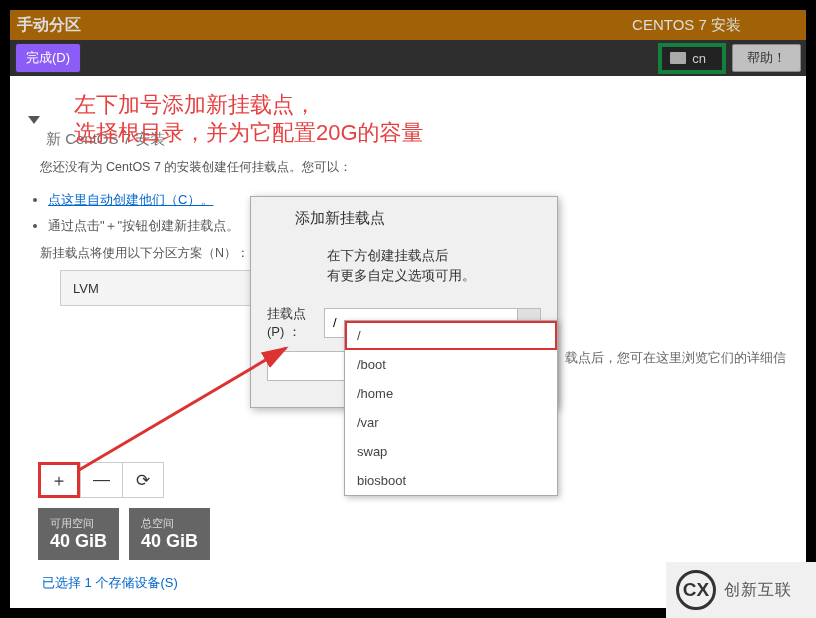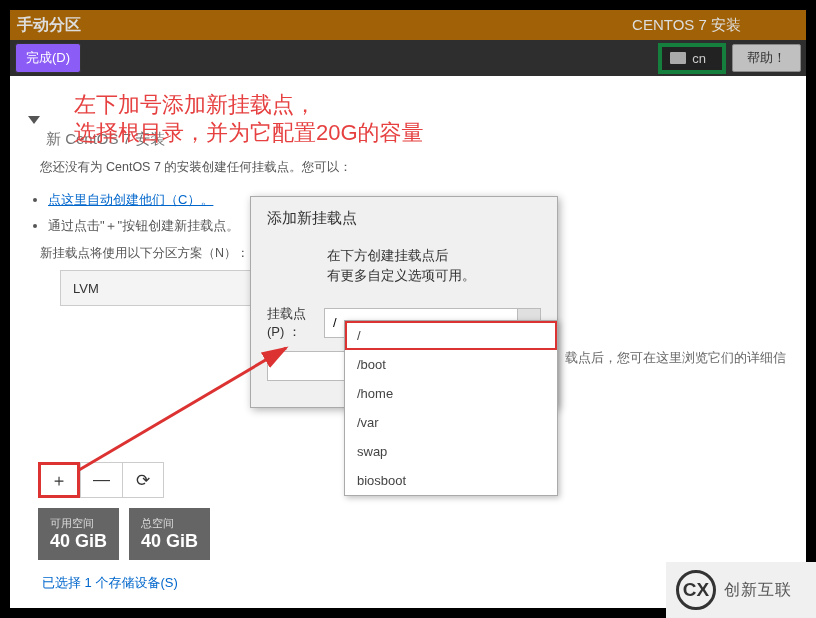--- a/index.html
+++ b/index.html
@@ -33,21 +33,21 @@
     .bot-btn:nth-child(2) { border-right: none; }
     .add-highlight { border: 3px solid #dc3232 !important; }
     .space-boxes { position: absolute; left: 28px; top: 432px; display: flex; gap: 10px; }
     .space-box { background: #656565; color: #fff; padding: 8px 12px; min-width: 76px; }
     .space-label { font-size: 11px; color: #ddd; }
     .space-value { font-size: 18px; font-weight: bold; }
     .space-link { position: absolute; left: 32px; top: 498px; font-size: 13px; color: #0066cc; cursor: pointer; }
     .overlay-red1 { position: absolute; left: 74px; top: 90px; font-size: 22px; color: #e64040; font-weight: 500; }
     .overlay-red2 { position: absolute; left: 74px; top: 118px; font-size: 22px; color: #e64040; font-weight: 500; }
     .dialog { position: absolute; left: 250px; top: 196px; width: 308px; background: #f0f0f0; border: 1px solid #aaa; box-shadow: 2px 2px 8px rgba(0,0,0,0.3); padding: 12px 16px 16px 16px; z-index: 10; }
-    .dialog-title { font-size: 15px; color: #333; margin-bottom: 18px; }
+    .dialog-title { font-size: 15px; color: #333; margin-bottom: 18px; margin-left: 28px; }
     .dialog-desc { font-size: 13.5px; color: #333; margin: 0 0 18px 60px; line-height: 1.5; }
     .dialog-row { display: flex; align-items: center; gap: 8px; margin-bottom: 10px; }
     .dialog-label { font-size: 13px; color: #333; width: 80px; text-align: left; }
     .mount-combo { flex: 1; display: flex; }
     .mount-input { flex: 1; height: 30px; border: 1px solid #bbb; border-right: none; padding: 0 8px; font-size: 13px; }
     .mount-ddarrow { width: 24px; height: 30px; border: 1px solid #bbb; background: #e0e0e0; display: flex; align-items: center; justify-content: center; cursor: pointer; }
     .dd-arrow { width: 0; height: 0; border-left: 5px solid transparent; border-right: 5px solid transparent; border-top: 6px solid #444; }
     .size-input { flex: 1; height: 30px; border: 1px solid #bbb; padding: 0 8px; font-size: 13px; }
     .dropdown-menu { position: absolute; left: 344px; top: 320px; width: 214px; background: #fff; border: 1px solid #aaa; box-shadow: 2px 2px 6px rgba(0,0,0,0.25); z-index: 20; }
     .dd-item { padding: 7px 12px; font-size: 13px; color: #444; cursor: pointer; }

